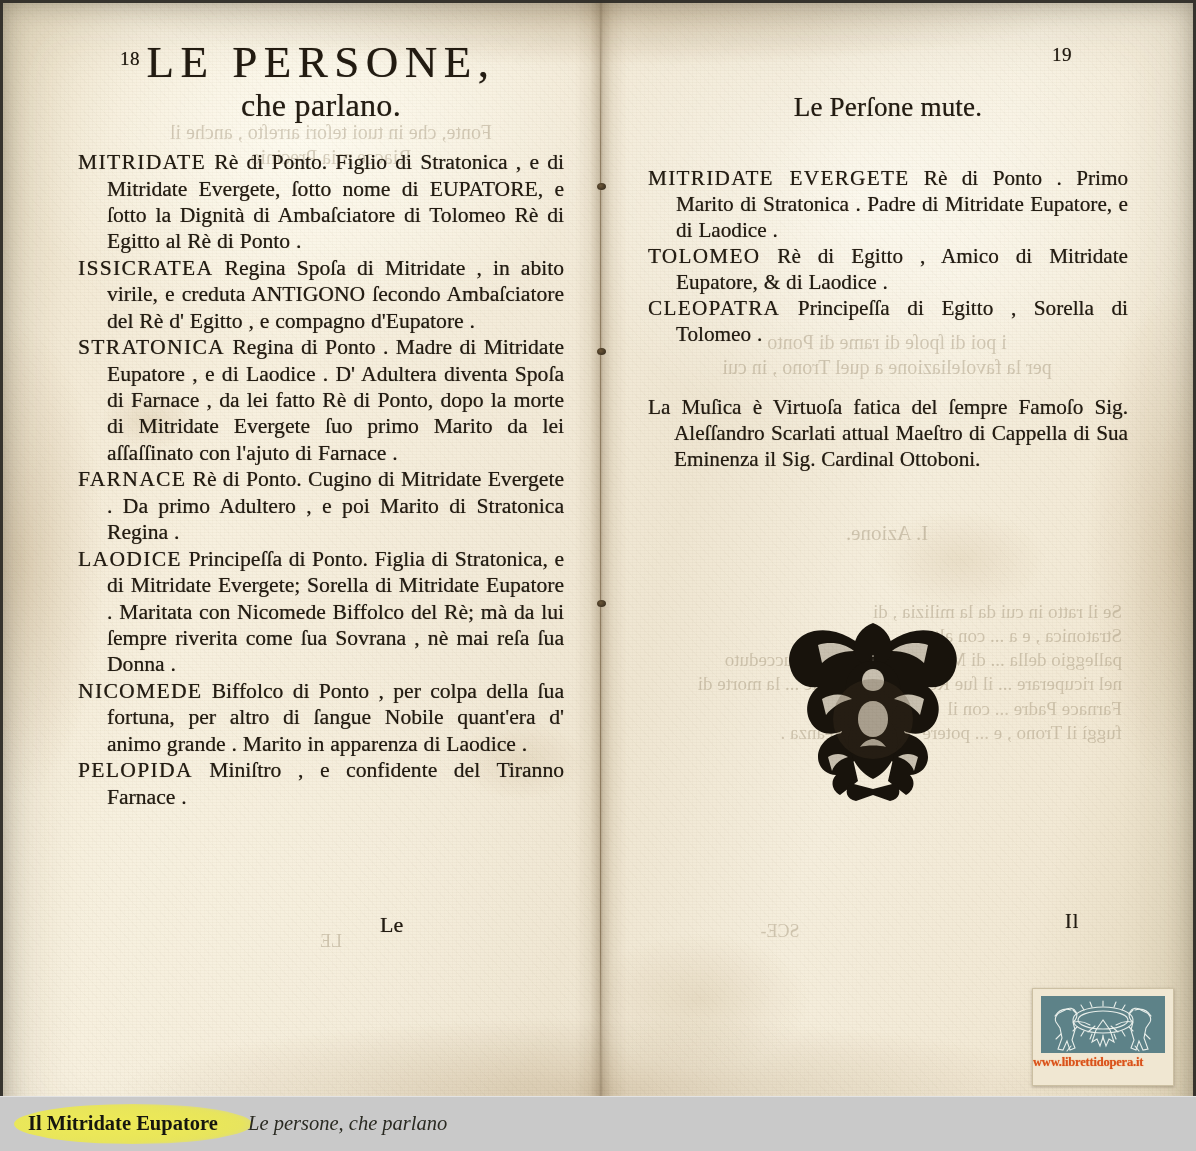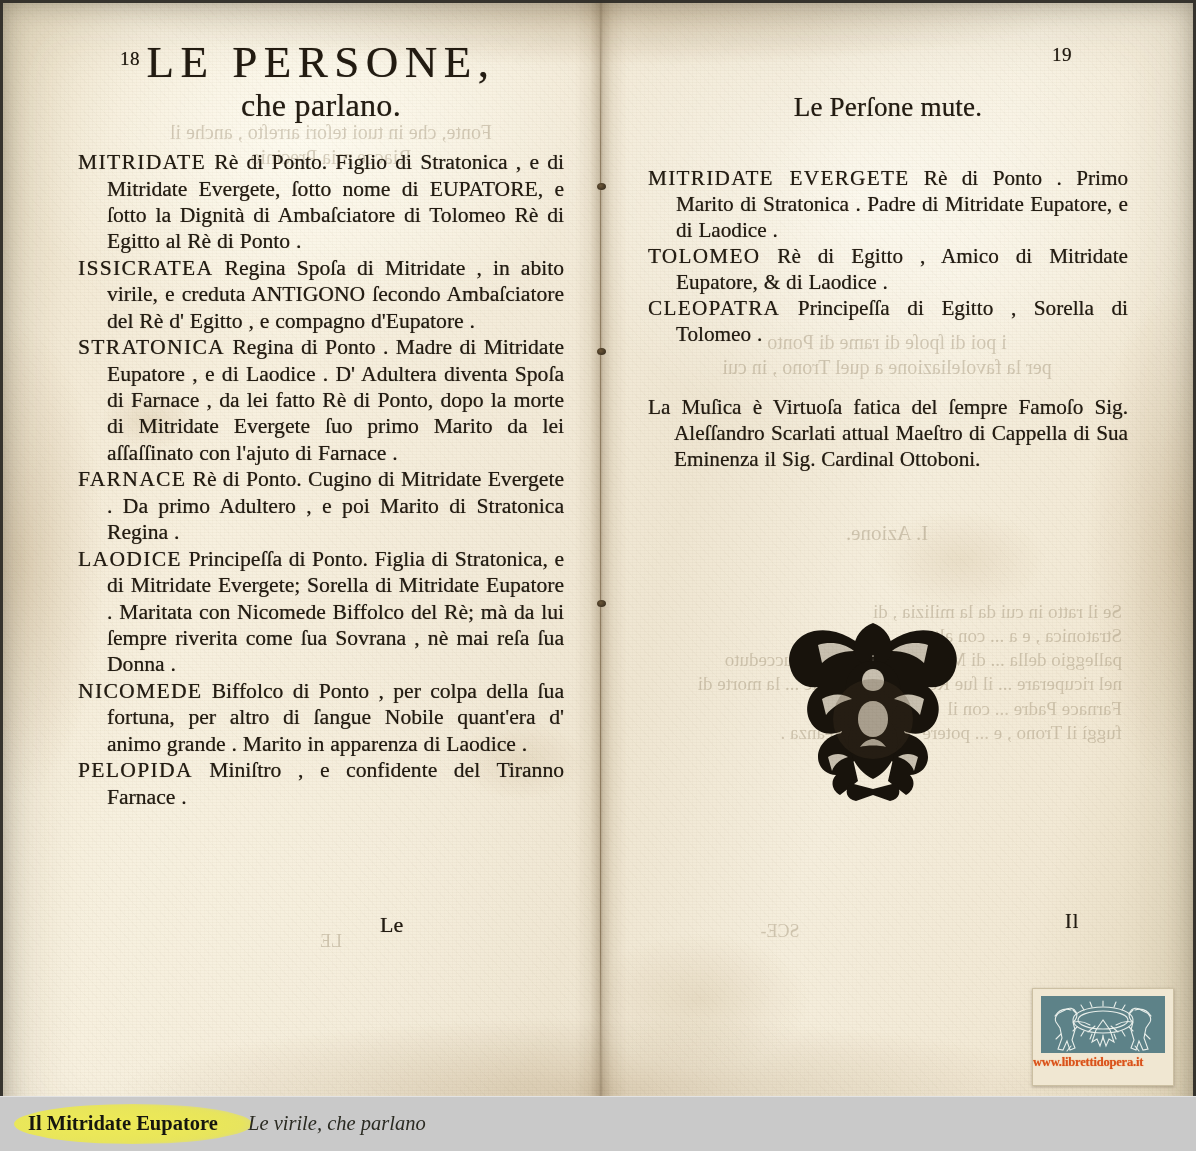--- a/index.html
+++ b/index.html
@@ -376,16 +376,16 @@
           <path d="M14 20 c4 -6 10 -8 16 -6 M110 20 c-4 -6 -10 -8 -16 -6"></path>
         </g>
       </svg>
     </div>
     <div class="logo-url">www.librettidopera.it</div>
   </div>
 
   <div class="footer">
     <div class="footer-hl"></div>
     <div class="footer-title">Il Mitridate Eupatore</div>
-    <div class="footer-sub">Le virile, che parlano</div>
+    <div class="footer-sub">Le persone, che parlano</div>
   </div>
 
 </div>
 
 </body></html>

